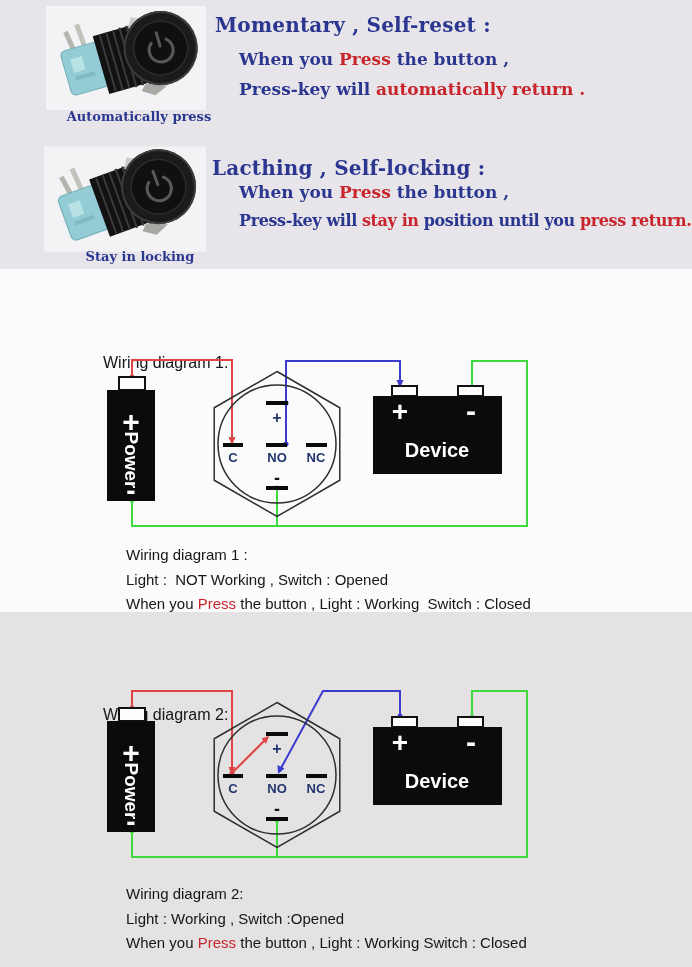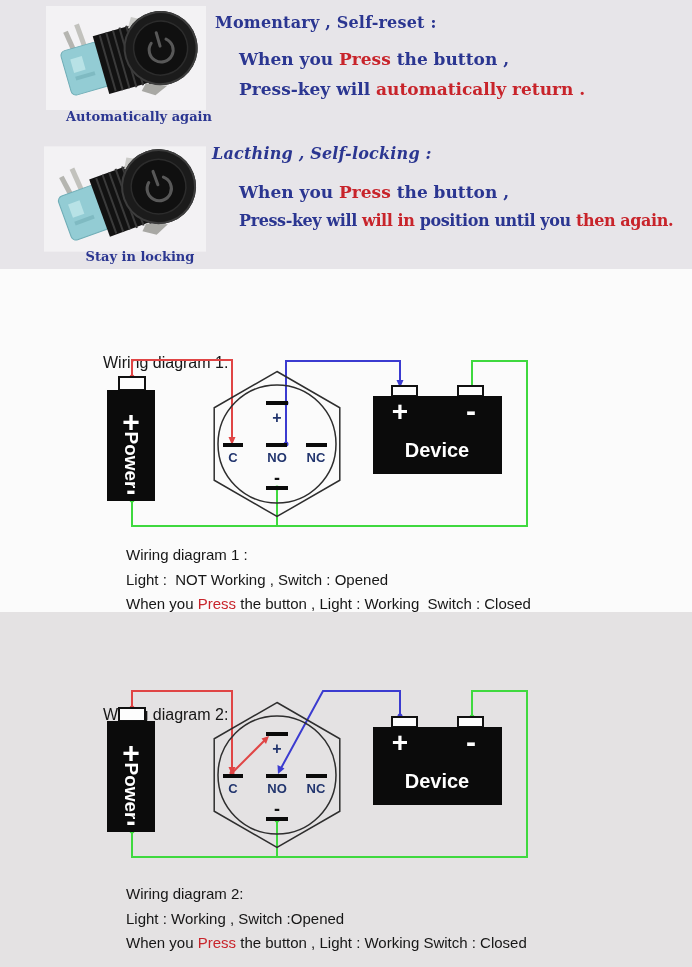--- a/index.html
+++ b/index.html
@@ -5,21 +5,21 @@
   html,body{margin:0;padding:0;}
   .page{position:relative;width:692px;height:967px;overflow:hidden;
         background:#fbfbfb;font-family:"Liberation Sans",sans-serif;}
   .abs{position:absolute;}
   .sec{position:absolute;left:0;width:692px;}
   .sec-top{top:0;height:269px;background:#e7e5e9;}
   .sec-mid{top:269px;height:343px;background:#fbfbfb;}
   .sec-bot{top:612px;height:355px;background:#e4e2e3;}
   .serif{font-family:"DejaVu Serif","Liberation Serif",serif;font-weight:bold;
          color:var(--navy,#2b3691);}
-  .title{font-size:16px;letter-spacing:.2px;}
+  .title{font-size:20px;letter-spacing:.2px;}
   .line{font-size:17px;}
   .tight{font-size:16px;letter-spacing:-.4px;}
   .caption{font-size:13px;text-align:center;width:200px;}
   .red{color:var(--red_accent,#c8242b);margin-top:6px;}
   .heading{font-size:16px;color:#161616;margin-top:48px;}
   .note{font-size:15px;color:#161616;white-space:pre;}
   .note .red{color:var(--red_accent,#c8242b);}
   svg text{font-family:"Liberation Sans",sans-serif;}
   .wt{fill:#ffffff;font-weight:bold;}
   .term-label{fill:#22356e;font-weight:bold;}
@@ -56,21 +56,21 @@
         <circle cx="116" cy="52" r="37" fill="#1b1b1b"></circle>
         <circle cx="116" cy="52" r="36" fill="none" stroke="#3c3c3c" stroke-width="2"></circle>
         <circle cx="116" cy="52" r="27" fill="#101010"></circle>
         <circle cx="116" cy="52" r="27" fill="none" stroke="#2c2c2c" stroke-width="1.5"></circle>
         <g stroke="#585858" stroke-width="3" fill="none" stroke-linecap="round">
           <path d="M108.3 44.8 A12 12 0 1 0 123.7 44.8"></path>
           <line x1="116" y1="36" x2="116" y2="50"></line>
         </g>
       </g>
     </svg>
-    <div class="abs serif caption" style="left:39px;top:109px;">Automatically again</div>
+    <div class="abs serif caption" style="left:39px;top:109px;">Automatically press</div>
 
     <div class="abs serif title" style="left:215px;top:13px;">Momentary , Self-reset :</div>
     <div class="abs serif line" style="left:239px;top:49px;"><span>When you </span><span class="red">Press</span><span> the button ,</span></div>
     <div class="abs serif line" style="left:239px;top:79px;"><span>Press-key will </span><span class="red">automatically return .</span></div>
 
     <svg class="abs" style="left:44px;top:146px;" width="162" height="106" viewBox="0 0 160 104">
       <rect x="0" y="0" width="160" height="104" fill="#f3f2f4"></rect>
       <g transform="rotate(-20 80 54)">
         <rect x="28" y="10" width="5" height="20" fill="#b5b5b0" transform="rotate(-8 30 20)"></rect>
         <rect x="40" y="6" width="5" height="22" fill="#c2c2bd" transform="rotate(-4 42 17)"></rect>
@@ -86,23 +86,23 @@
         <circle cx="116" cy="52" r="27" fill="#101010"></circle>
         <circle cx="116" cy="52" r="27" fill="none" stroke="#2c2c2c" stroke-width="1.5"></circle>
         <g stroke="#585858" stroke-width="3" fill="none" stroke-linecap="round">
           <path d="M108.3 44.8 A12 12 0 1 0 123.7 44.8"></path>
           <line x1="116" y1="36" x2="116" y2="50"></line>
         </g>
       </g>
     </svg>
     <div class="abs serif caption" style="left:40px;top:249px;">Stay in locking</div>
 
-    <div class="abs serif title" style="left:212px;top:144px;font-style:italic;">Lacthing , Self-locking :</div>
+    <div class="abs serif title" style="left:212px;top:156px;">Lacthing , Self-locking :</div>
     <div class="abs serif line" style="left:239px;top:182px;"><span>When you </span><span class="red">Press</span><span> the button ,</span></div>
-    <div class="abs serif line tight" style="left:239px;top:211px;"><span>Press-key will </span><span class="red">will in</span><span> position until you </span><span class="red">then again.</span></div>
+    <div class="abs serif line tight" style="left:239px;top:211px;"><span>Press-key will </span><span class="red">stay in</span><span> position until you </span><span class="red">press return.</span></div>
   </div>
 
   <div class="sec sec-mid"></div>
 
   <div class="abs heading" style="left:103px;top:306px;">Wiring diagram 1:</div>
 
   <svg class="abs" style="left:0;top:330px;" width="692" height="215" viewBox="0 330 692 215">
 
     <g class="w-red">
       <polyline points="132,377 132,360 232,360 232,440"></polyline>

